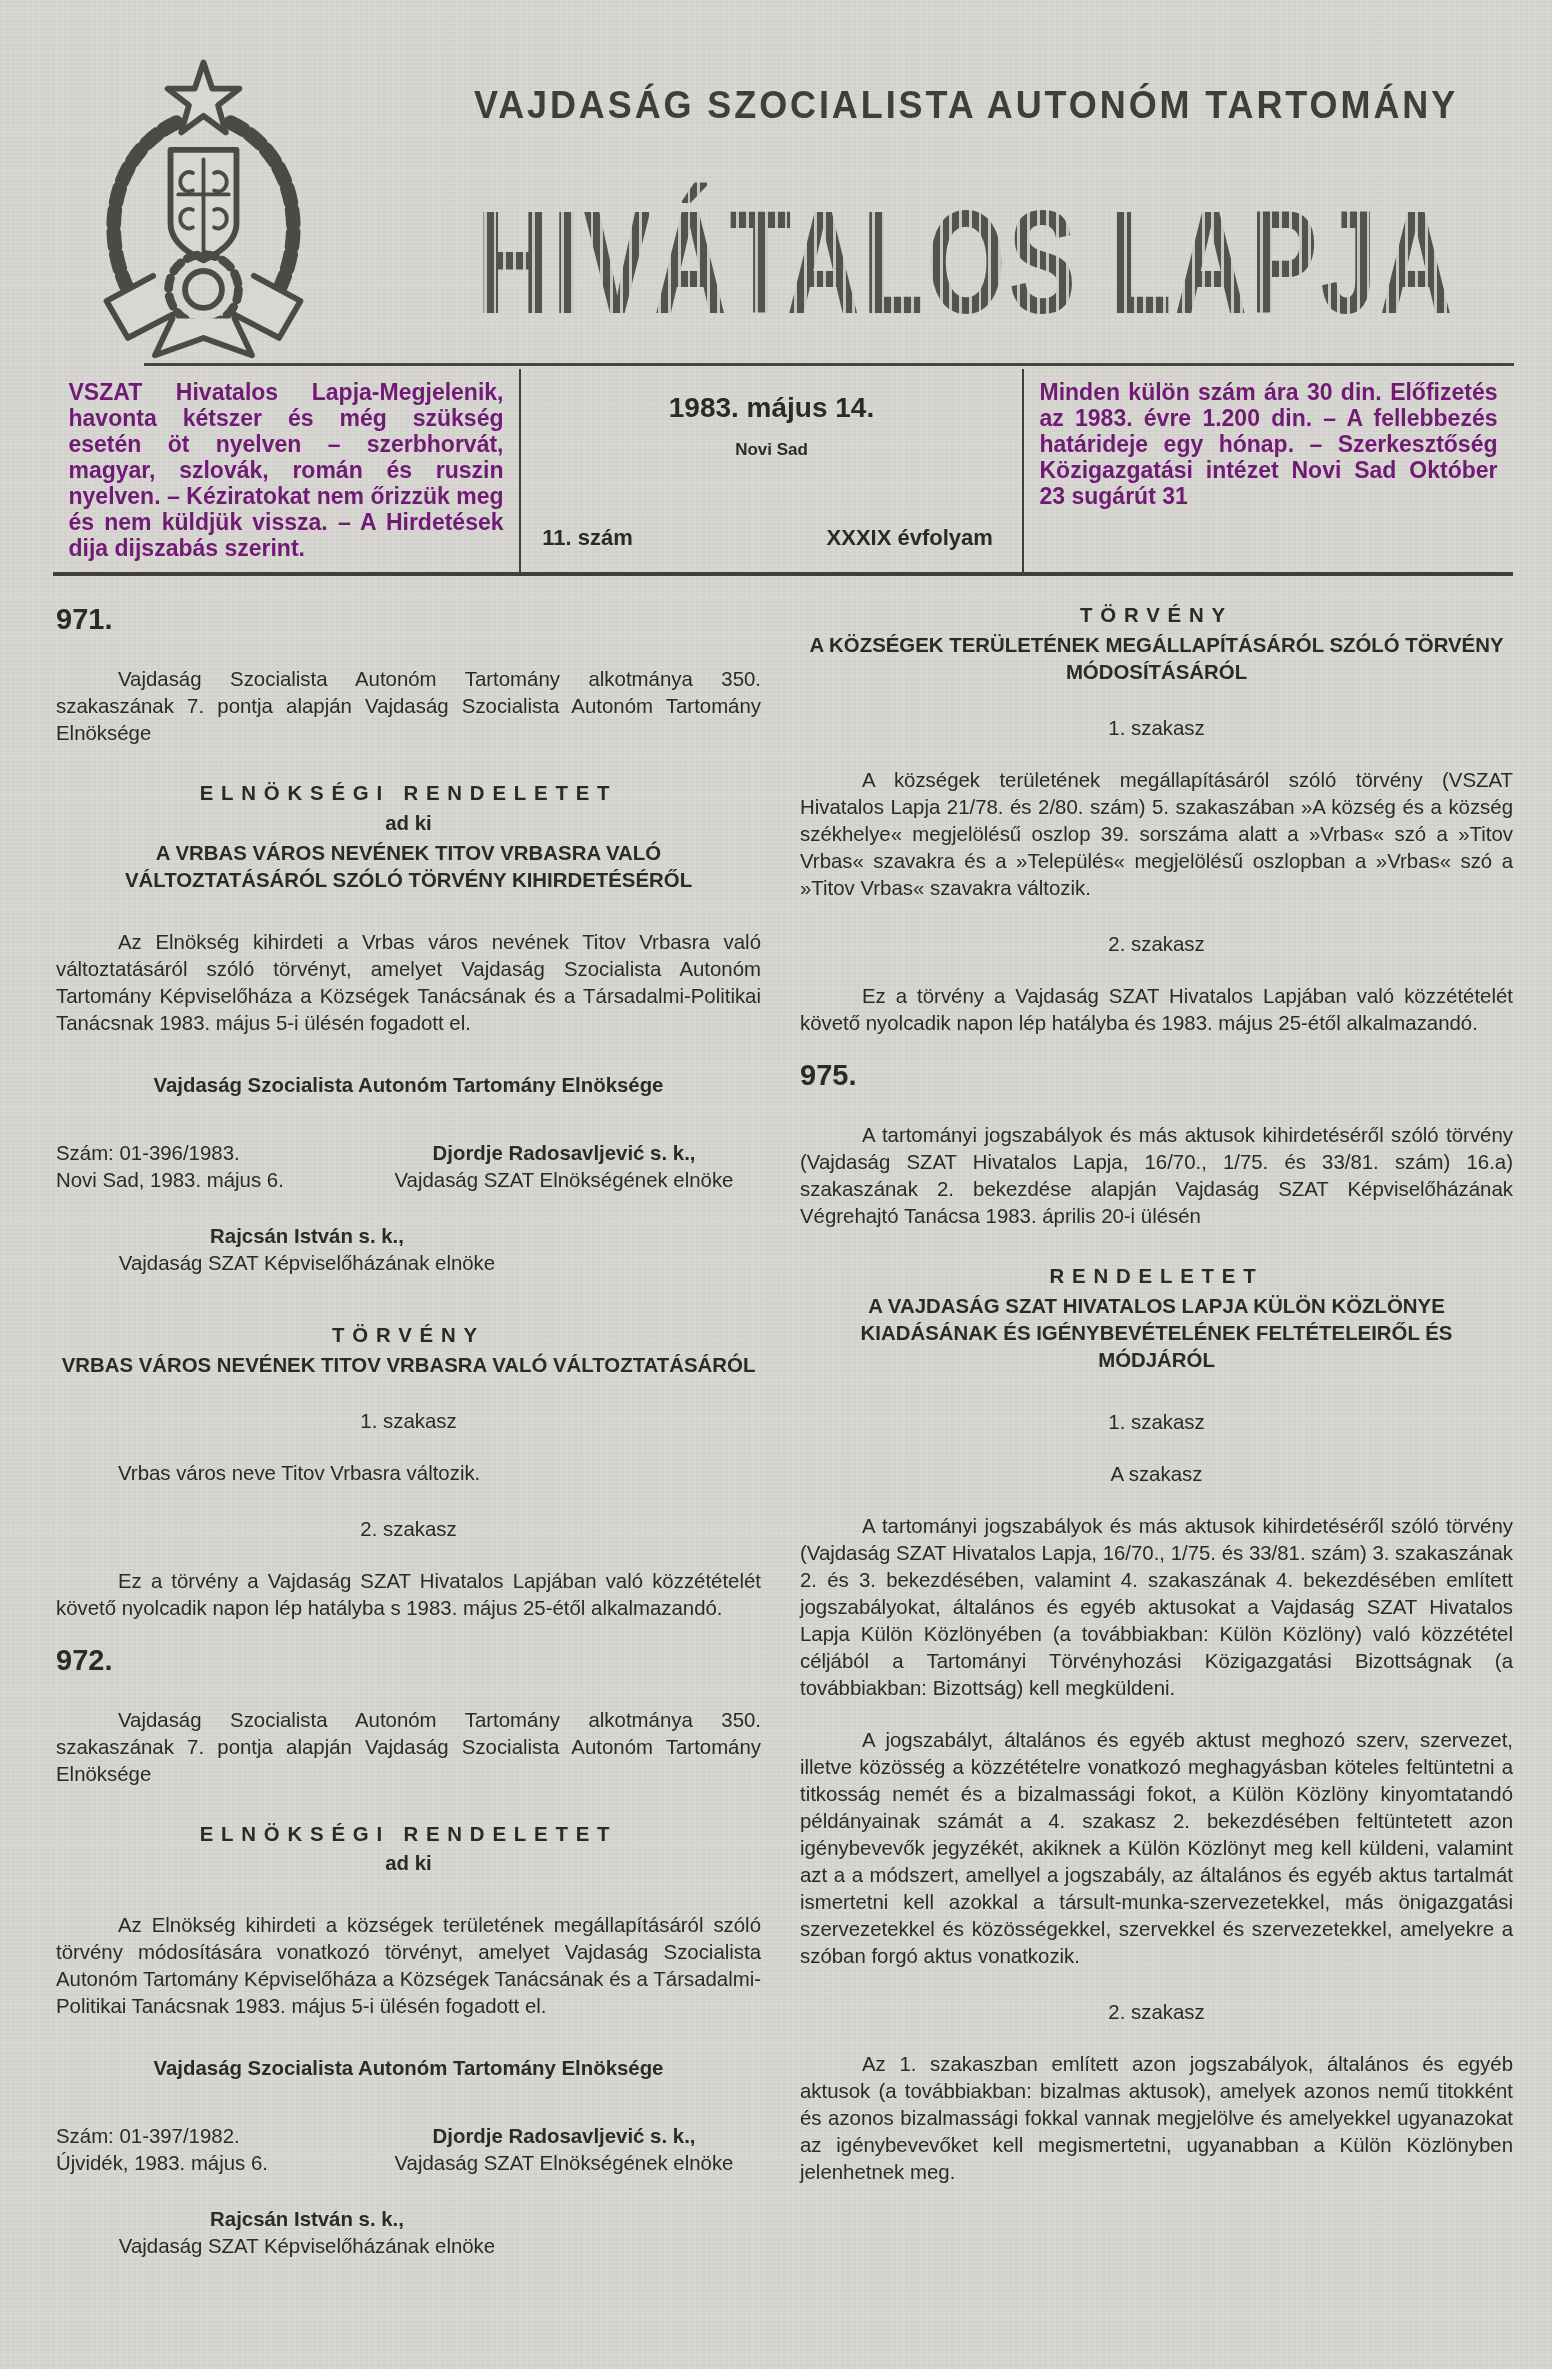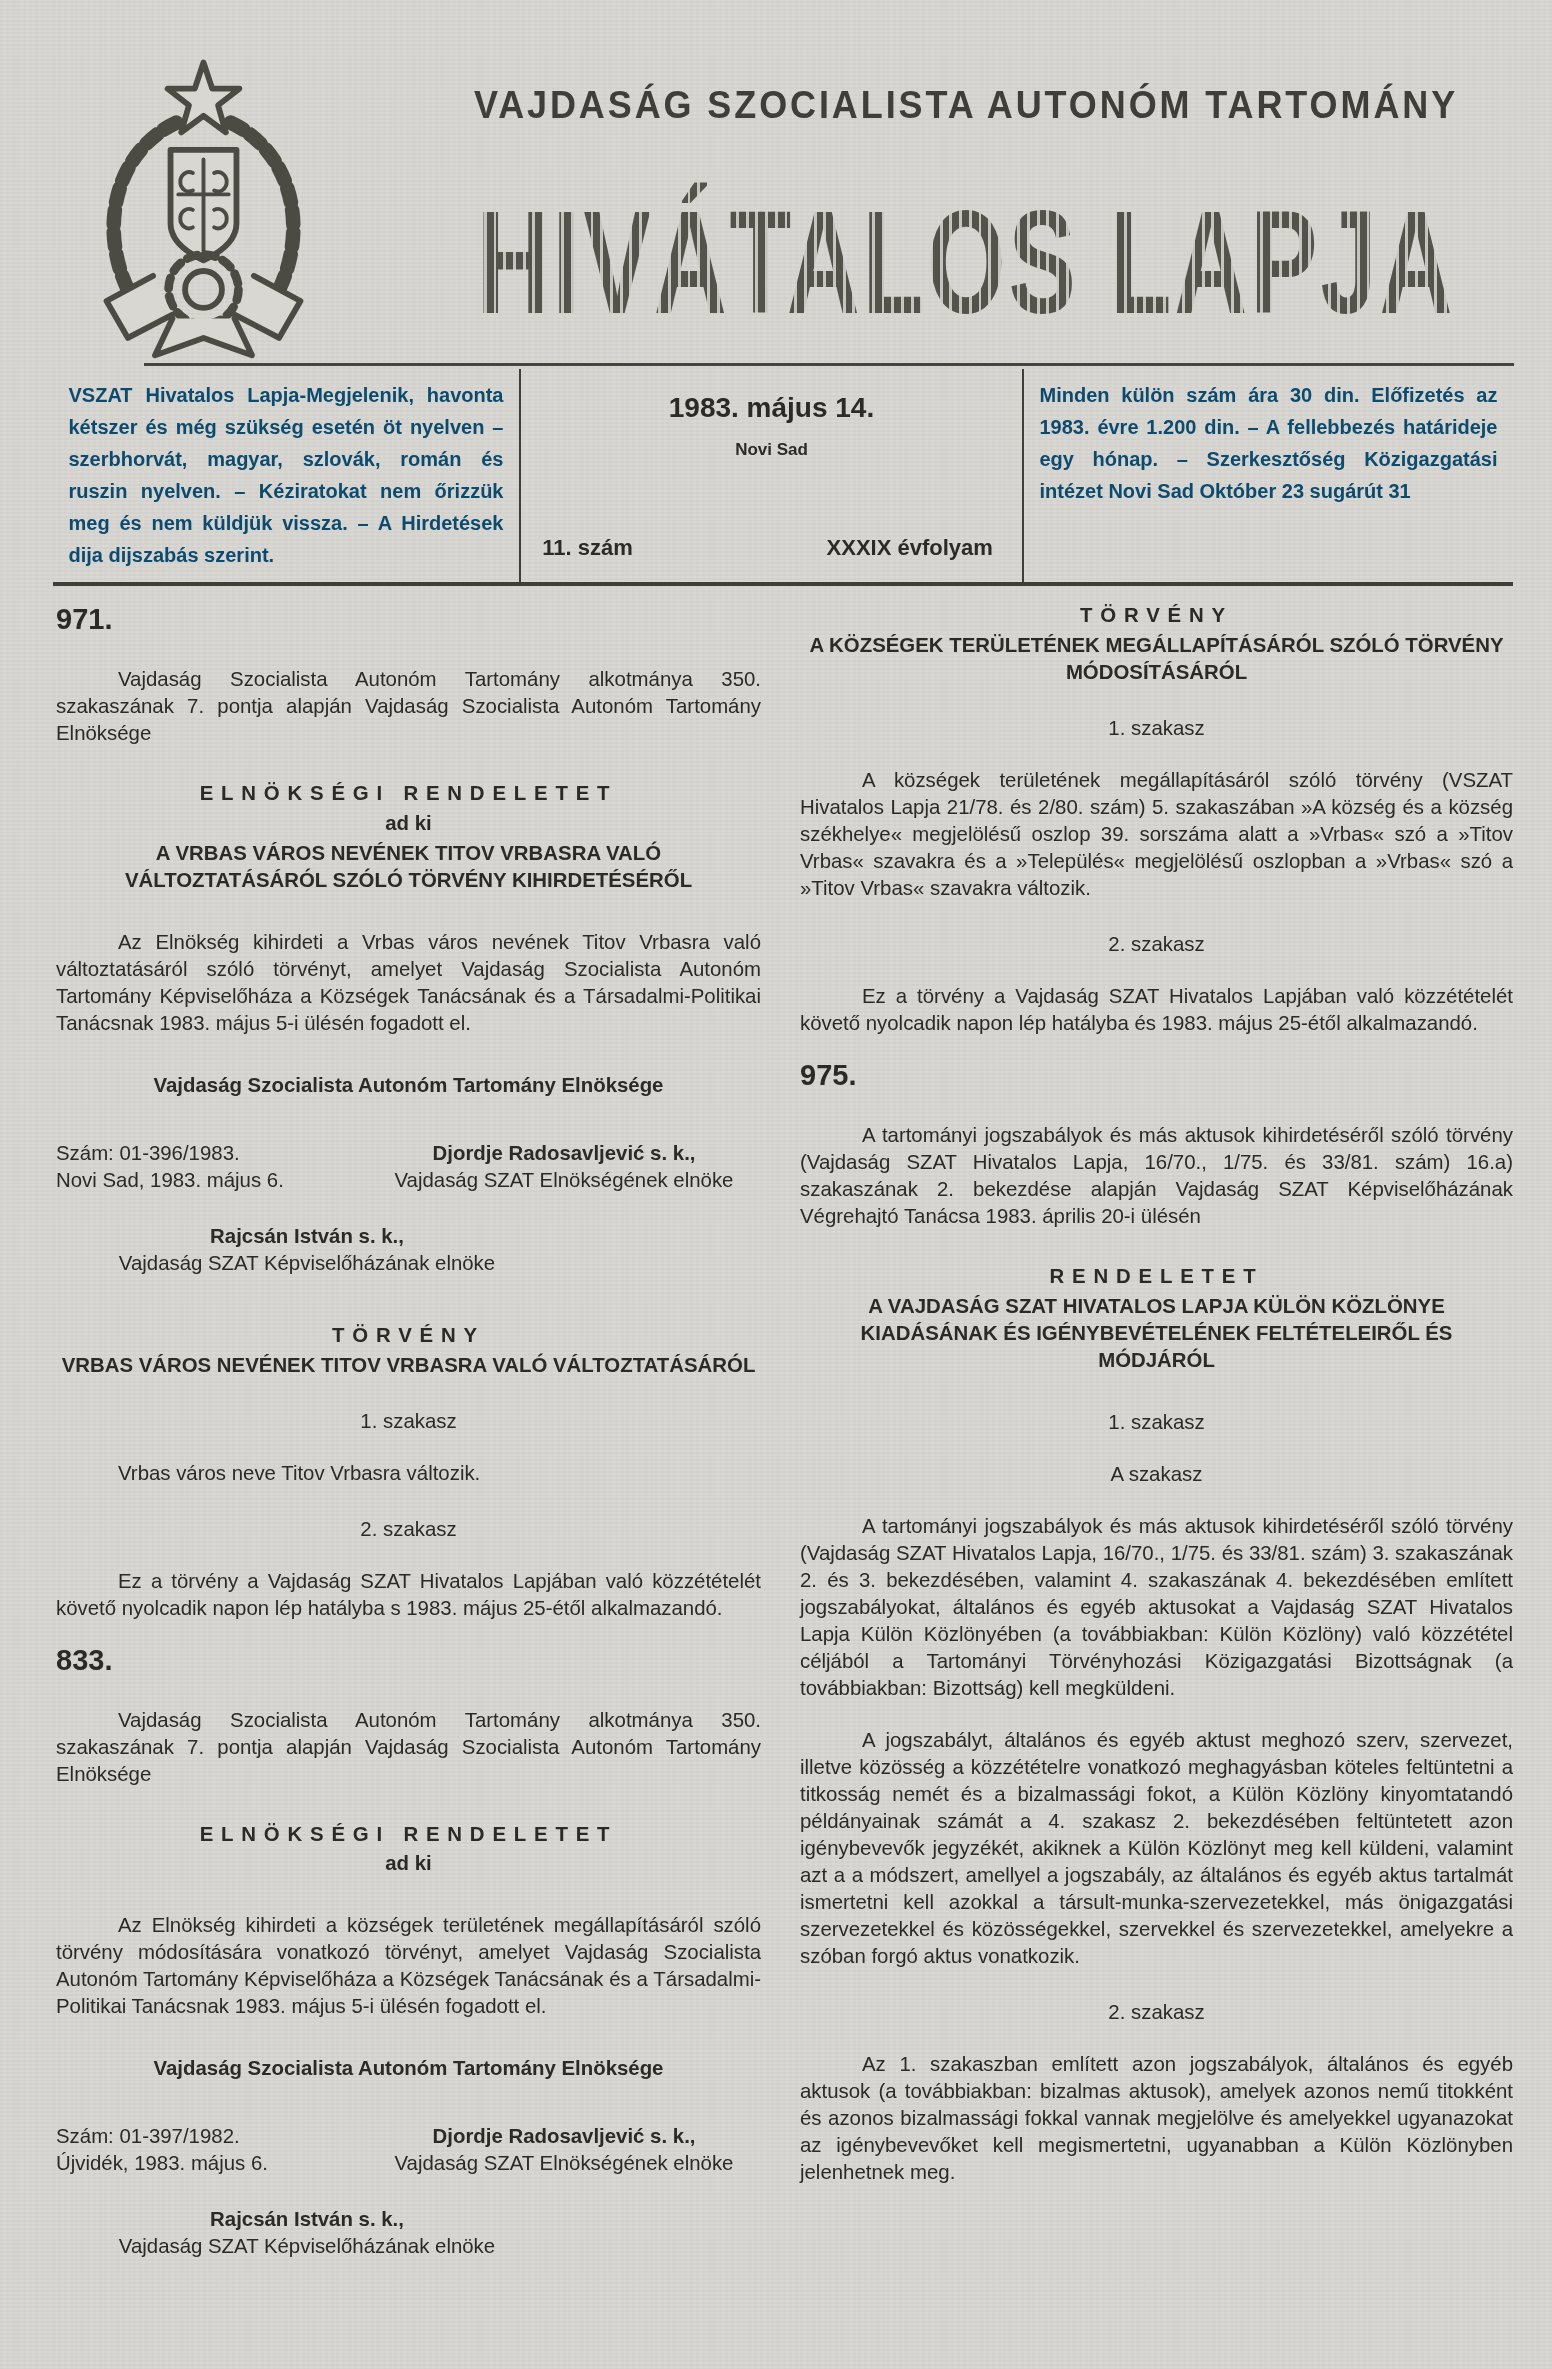--- a/index.html
+++ b/index.html
@@ -40,21 +40,21 @@
   .rule-top{position:absolute;left:144px;top:363px;width:1370px;border-top:3.9px solid #45443d;}
   
   .header-info{
     position:absolute;left:53px;top:369px;width:1460px;min-height:192px;
     display:flex;border-bottom:4.9px solid #3f3e37;box-sizing:border-box;
   }
   .hi-cell{box-sizing:border-box;padding:9.7px 15.5px 11.6px;}
   .hi-left{width:468px;border-right:2.9px solid #3f3e37;}
   .hi-center{width:503px;border-right:2.9px solid #3f3e37;display:flex;flex-direction:column;text-align:center;}
   .hi-right{flex:1;}
-  .hi-left,.hi-right{font-size:20px;line-height:32px;font-weight:bold;text-align:justify;color:#0c4a6e;}
+  .hi-left,.hi-right{font-size:23px;line-height:26px;font-weight:bold;text-align:justify;color:#701a75;}
   .hi-date{font-size:28px;font-weight:bold;margin-top:13.6px;}
   .hi-city{font-size:17px;font-weight:bold;margin-top:15.5px;}
   .hi-bottom{margin-top:auto;display:flex;justify-content:space-between;
     font-size:22px;font-weight:bold;padding:0 13.6px 9.7px 5.8px;}
   
   .columns{
     position:absolute;left:56px;top:602px;width:1457px;
     display:grid;grid-template-columns:705px 713px;column-gap:39px;
     font-size:20.4px;line-height:27px;color:#2b2a24;
   }
@@ -154,21 +154,21 @@
       <div class="law-head">
         <div class="spaced">TÖRVÉNY</div>
         <div>VRBAS VÁROS NEVÉNEK TITOV VRBASRA VALÓ VÁLTOZTATÁSÁRÓL</div>
       </div>
 
       <div class="szakasz">1. szakasz</div>
       <p class="para tight">Vrbas város neve Titov Vrbasra változik.</p>
       <div class="szakasz">2. szakasz</div>
       <p class="para">Ez a törvény a Vajdaság SZAT Hivatalos Lapjában való közzétételét követő nyolcadik napon lép hatályba s 1983. május 25-étől alkalmazandó.</p>
 
-      <div class="artnum later">833.</div>
+      <div class="artnum later">972.</div>
       <p class="para">Vajdaság Szocialista Autonóm Tartomány alkotmánya 350. szakaszának 7. pontja alapján Vajdaság Szocialista Autonóm Tartomány Elnöksége</p>
 
       <div class="decree-head">
         <div class="spaced">ELNÖKSÉGI RENDELETET</div>
         <div class="verb">ad ki</div>
       </div>
 
       <p class="para">Az Elnökség kihirdeti a községek területének megállapításáról szóló törvény módosítására vonatkozó törvényt, amelyet Vajdaság Szocialista Autonóm Tartomány Képviselőháza a Községek Tanácsának és a Társadalmi-Politikai Tanácsnak 1983. május 5-i ülésén fogadott el.</p>
       <div class="org-line">Vajdaság Szocialista Autonóm Tartomány Elnöksége</div>
 

